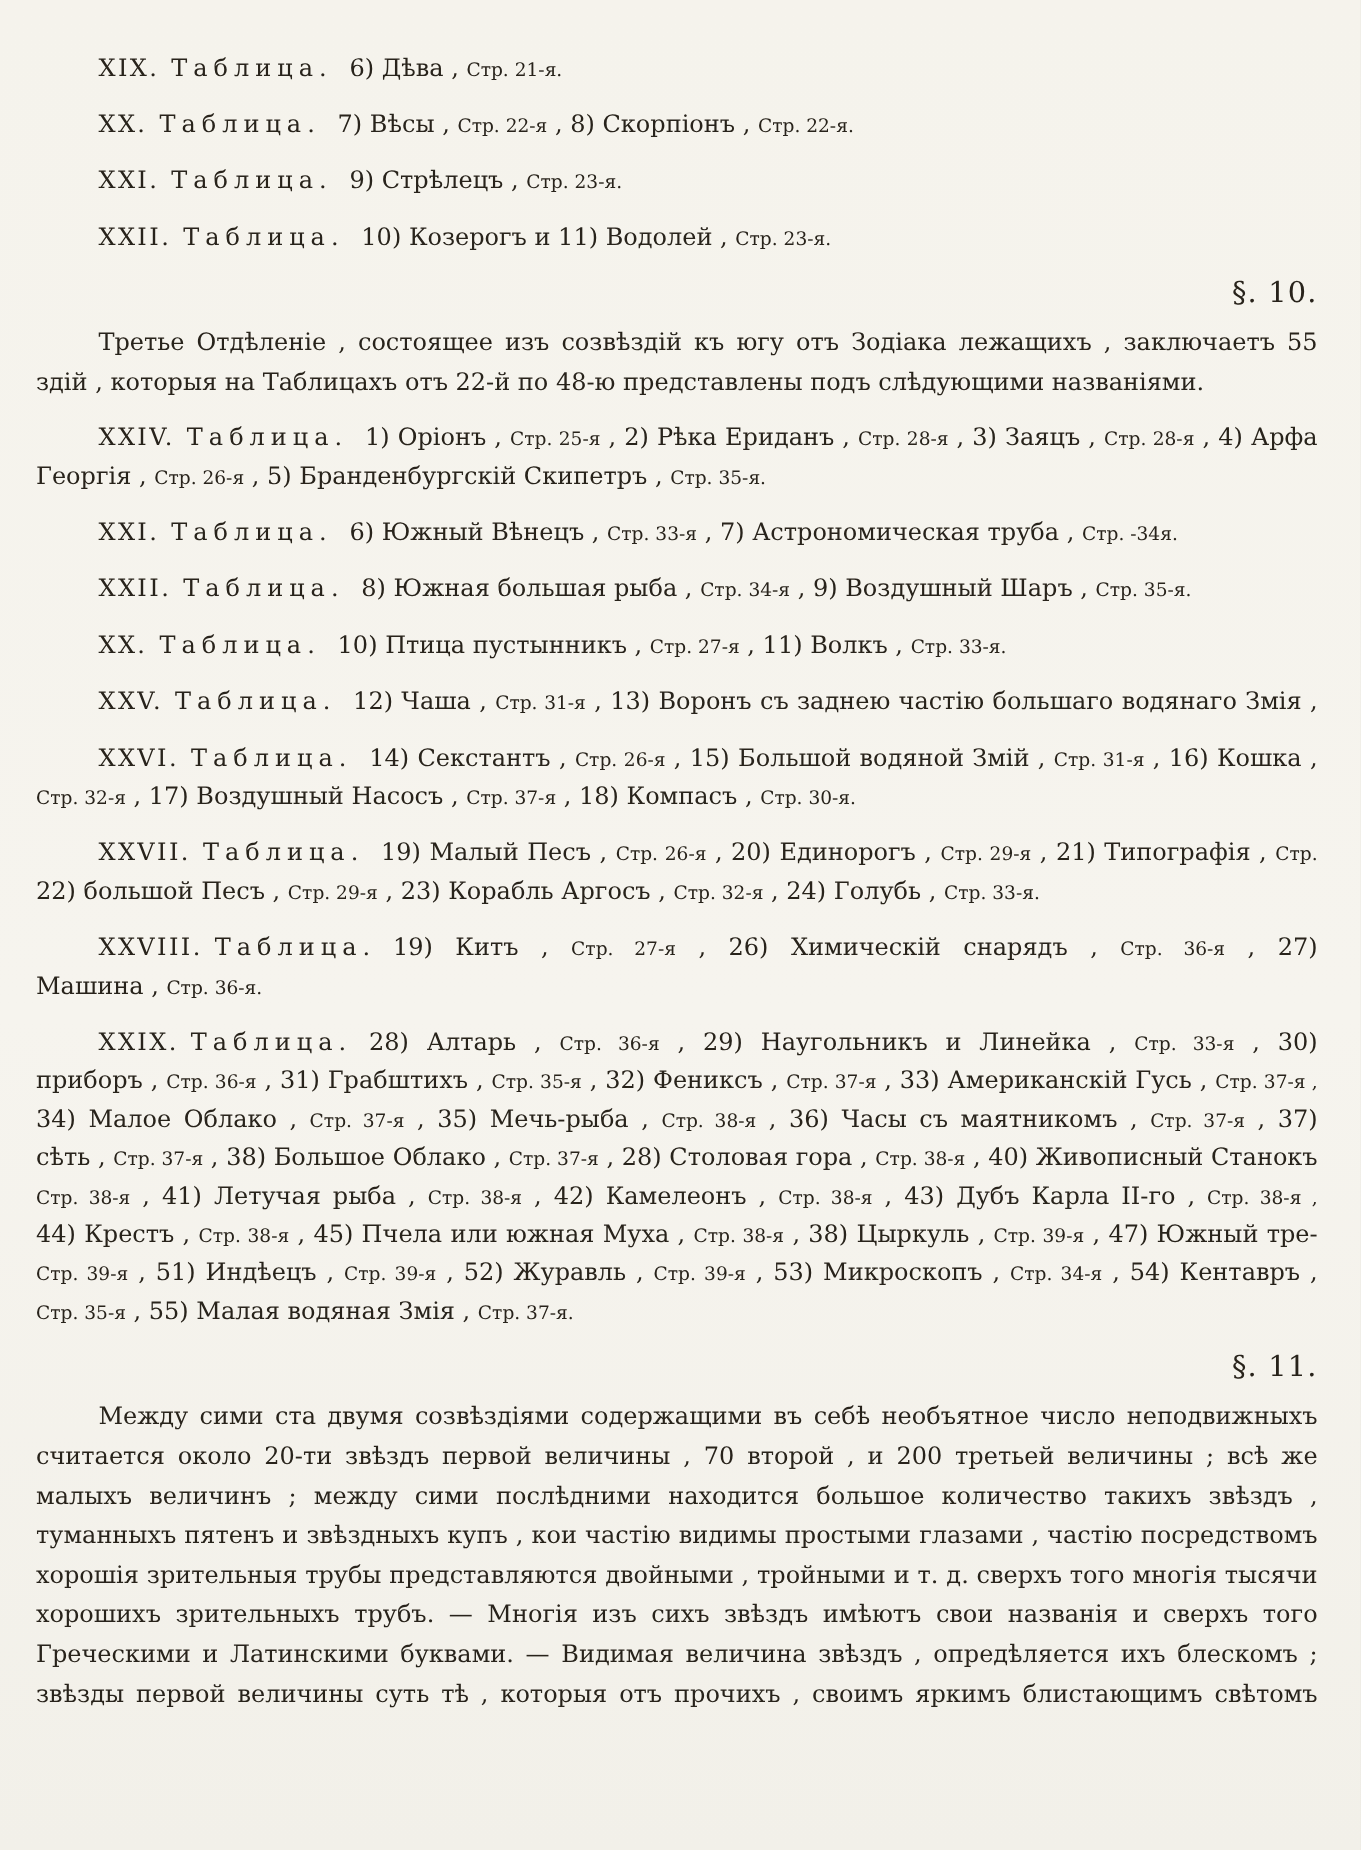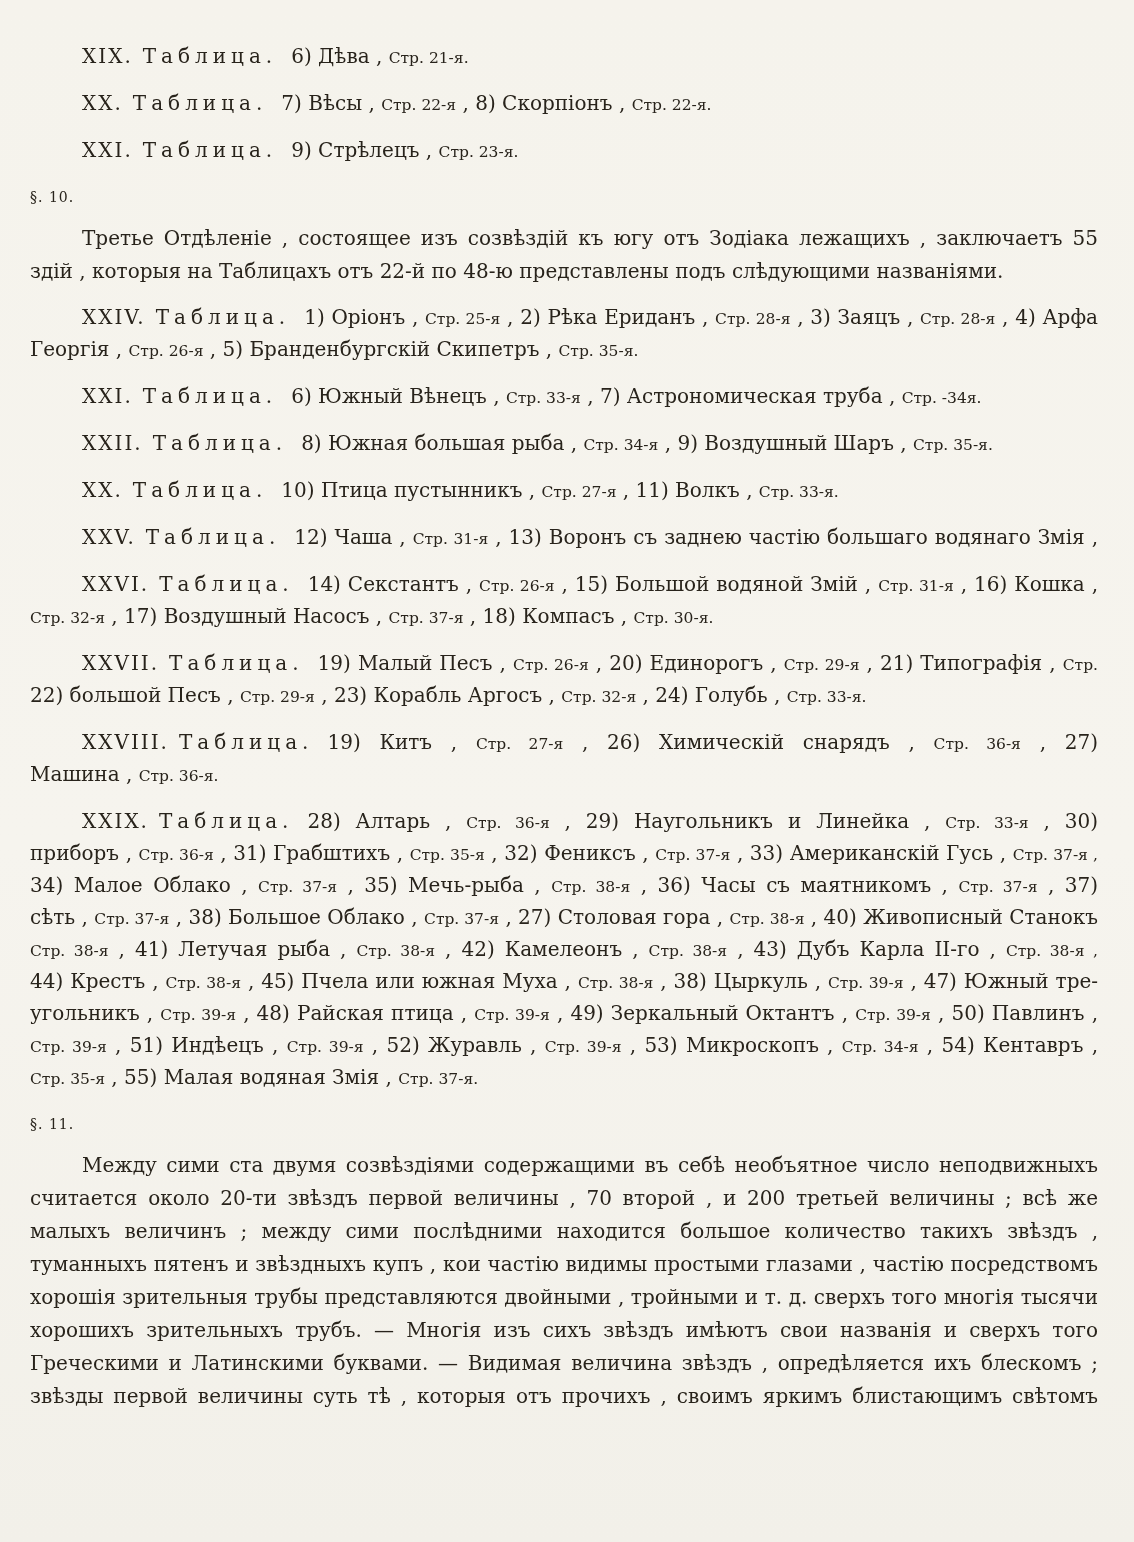--- a/index.html
+++ b/index.html
@@ -15,22 +15,22 @@
     overflow: hidden;
   }
   .block { margin: 0; }
   .item { margin-bottom: 15px; }
   .item .line { height: 32px; line-height: 32px; }
   .paragraph { margin-bottom: 13px; }
   .paragraph .line { height: 33px; line-height: 33px; }
   .header {
     height: 33px; line-height: 33px;
     margin: 4px 0 8px 0;
-    text-align: left;
-    font-size: 14px;
+    text-align: right;
+    font-size: 24px;
     letter-spacing: 1px;
   }
   .line {
     font-size: 20px;
     white-space: nowrap;
     overflow: hidden;
   }
   .line.justify {
     white-space: normal;
     text-align: justify;
@@ -46,20 +46,23 @@
 
 <div class="page">
     <div class="block item">
       <div class="line indent"><span class="seg-m">XIX.</span><span class="seg-t">Таблица.</span><span class="seg-n">6) Дѣва , </span><span class="seg-r">Стр. 21-я.</span></div>
     </div>
     <div class="block item">
       <div class="line indent"><span class="seg-m">XX.</span><span class="seg-t">Таблица.</span><span class="seg-n">7) Вѣсы , </span><span class="seg-r">Стр. 22-я</span><span class="seg-n"> , 8) Скорпіонъ , </span><span class="seg-r">Стр. 22-я.</span></div>
     </div>
     <div class="block item">
       <div class="line indent"><span class="seg-m">XXI.</span><span class="seg-t">Таблица.</span><span class="seg-n">9) Стрѣлецъ , </span><span class="seg-r">Стр. 23-я.</span></div>
+    </div>
+    <div class="block item">
+      <div class="line indent"><span class="seg-m">XXII.</span><span class="seg-t">Таблица.</span><span class="seg-n">10) Козерогъ и 11) Водолей , </span><span class="seg-r">Стр. 23-я.</span></div>
     </div>
     <div class="block header">§. 10.</div>
     <div class="block paragraph">
       <div class="line justify indent"><span class="seg-n">Третье Отдѣленіе , состоящее изъ созвѣздій къ югу отъ Зодіака лежащихъ , заключаетъ 55 созвѣ-</span></div>
       <div class="line"><span class="seg-n">здій , которыя на Таблицахъ отъ 22-й по 48-ю представлены подъ слѣдующими названіями.</span></div>
     </div>
     <div class="block item">
       <div class="line justify indent"><span class="seg-m">XXIV.</span><span class="seg-t">Таблица.</span><span class="seg-n">1) Оріонъ , </span><span class="seg-r">Стр. 25-я</span><span class="seg-n"> , 2) Рѣка Ериданъ , </span><span class="seg-r">Стр. 28-я</span><span class="seg-n"> , 3) Заяцъ , </span><span class="seg-r">Стр. 28-я</span><span class="seg-n"> , 4) Арфа</span></div>
       <div class="line"><span class="seg-n">Георгія , </span><span class="seg-r">Стр. 26-я</span><span class="seg-n"> , 5) Бранденбургскій Скипетръ , </span><span class="seg-r">Стр. 35-я.</span></div>
     </div>
@@ -84,24 +87,23 @@
       <div class="line"><span class="seg-n">22) большой Песъ , </span><span class="seg-r">Стр. 29-я</span><span class="seg-n"> , 23) Корабль Аргосъ , </span><span class="seg-r">Стр. 32-я</span><span class="seg-n"> , 24) Голубь , </span><span class="seg-r">Стр. 33-я.</span></div>
     </div>
     <div class="block item">
       <div class="line justify indent"><span class="seg-m">XXVIII.</span><span class="seg-t">Таблица.</span><span class="seg-n">19) Китъ , </span><span class="seg-r">Стр. 27-я</span><span class="seg-n"> , 26) Химическій снарядъ , </span><span class="seg-r">Стр. 36-я</span><span class="seg-n"> , 27) Електрическая</span></div>
       <div class="line"><span class="seg-n">Машина , </span><span class="seg-r">Стр. 36-я.</span></div>
     </div>
     <div class="block item">
       <div class="line justify indent"><span class="seg-m">XXIX.</span><span class="seg-t">Таблица.</span><span class="seg-n">28) Алтарь , </span><span class="seg-r">Стр. 36-я</span><span class="seg-n"> , 29) Наугольникъ и Линейка , </span><span class="seg-r">Стр. 33-я</span><span class="seg-n"> , 30) Ваятельный</span></div>
       <div class="line justify"><span class="seg-n">приборъ , </span><span class="seg-r">Стр. 36-я</span><span class="seg-n"> , 31) Грабштихъ , </span><span class="seg-r">Стр. 35-я</span><span class="seg-n"> , 32) Фениксъ , </span><span class="seg-r">Стр. 37-я</span><span class="seg-n"> , 33) Американскій Гусь , </span><span class="seg-r">Стр. 37-я ,</span></div>
       <div class="line justify"><span class="seg-n">34) Малое Облако , </span><span class="seg-r">Стр. 37-я</span><span class="seg-n"> , 35) Мечь-рыба , </span><span class="seg-r">Стр. 38-я</span><span class="seg-n"> , 36) Часы съ маятникомъ , </span><span class="seg-r">Стр. 37-я</span><span class="seg-n"> , 37) Ромбоидальная</span></div>
-      <div class="line justify"><span class="seg-n">сѣть , </span><span class="seg-r">Стр. 37-я</span><span class="seg-n"> , 38) Большое Облако , </span><span class="seg-r">Стр. 37-я</span><span class="seg-n"> , 27) Столовая гора , </span><span class="seg-r">Стр. 38-я</span><span class="seg-n"> , 40) Живописный Станокъ ,</span></div>
+      <div class="line justify"><span class="seg-n">сѣть , </span><span class="seg-r">Стр. 37-я</span><span class="seg-n"> , 38) Большое Облако , </span><span class="seg-r">Стр. 37-я</span><span class="seg-n"> , 28) Столовая гора , </span><span class="seg-r">Стр. 38-я</span><span class="seg-n"> , 40) Живописный Станокъ ,</span></div>
       <div class="line justify"><span class="seg-r">Стр. 38-я</span><span class="seg-n"> , 41) Летучая рыба , </span><span class="seg-r">Стр. 38-я</span><span class="seg-n"> , 42) Камелеонъ , </span><span class="seg-r">Стр. 38-я</span><span class="seg-n"> , 43) Дубъ Карла II-го , </span><span class="seg-r">Стр. 38-я ,</span></div>
       <div class="line justify"><span class="seg-n">44) Крестъ , </span><span class="seg-r">Стр. 38-я</span><span class="seg-n"> , 45) Пчела или южная Муха , </span><span class="seg-r">Стр. 38-я</span><span class="seg-n"> , 38) Цыркуль , </span><span class="seg-r">Стр. 39-я</span><span class="seg-n"> , 47) Южный тре-</span></div>
-      <div class="line justify"><span class="seg-n">угольникъ , </span><span class="seg-r">Стр. 39-я</span><span class="seg-n"> , 48) Райская птица , </span><span class="seg-r">Стр. 39-я</span><span class="seg-n"> , 49) Зеркальный Октантъ , </span><span class="seg-r">Стр. 39-я</span><span class="seg-n"> , 50) Павлинъ ,</span></div>
       <div class="line justify"><span class="seg-r">Стр. 39-я</span><span class="seg-n"> , 51) Индѣецъ , </span><span class="seg-r">Стр. 39-я</span><span class="seg-n"> , 52) Журавль , </span><span class="seg-r">Стр. 39-я</span><span class="seg-n"> , 53) Микроскопъ , </span><span class="seg-r">Стр. 34-я</span><span class="seg-n"> , 54) Кентавръ ,</span></div>
       <div class="line"><span class="seg-r">Стр. 35-я</span><span class="seg-n"> , 55) Малая водяная Змія , </span><span class="seg-r">Стр. 37-я.</span></div>
     </div>
     <div class="block header">§. 11.</div>
     <div class="block paragraph">
       <div class="line justify indent"><span class="seg-n">Между сими ста двумя созвѣздіями содержащими въ себѣ необъятное число неподвижныхъ звѣздъ ,</span></div>
       <div class="line justify"><span class="seg-n">считается около 20-ти звѣздъ первой величины , 70 второй , и 200 третьей величины ; всѣ же прочія суть</span></div>
       <div class="line justify"><span class="seg-n">малыхъ величинъ ; между сими послѣдними находится большое количество такихъ звѣздъ , которыя въ</span></div>
       <div class="line justify"><span class="seg-n">туманныхъ пятенъ и звѣздныхъ купъ , кои частію видимы простыми глазами , частію посредствомъ</span></div>
       <div class="line justify"><span class="seg-n">хорошія зрительныя трубы представляются двойными , тройными и т. д. сверхъ того многія тысячи</span></div>

